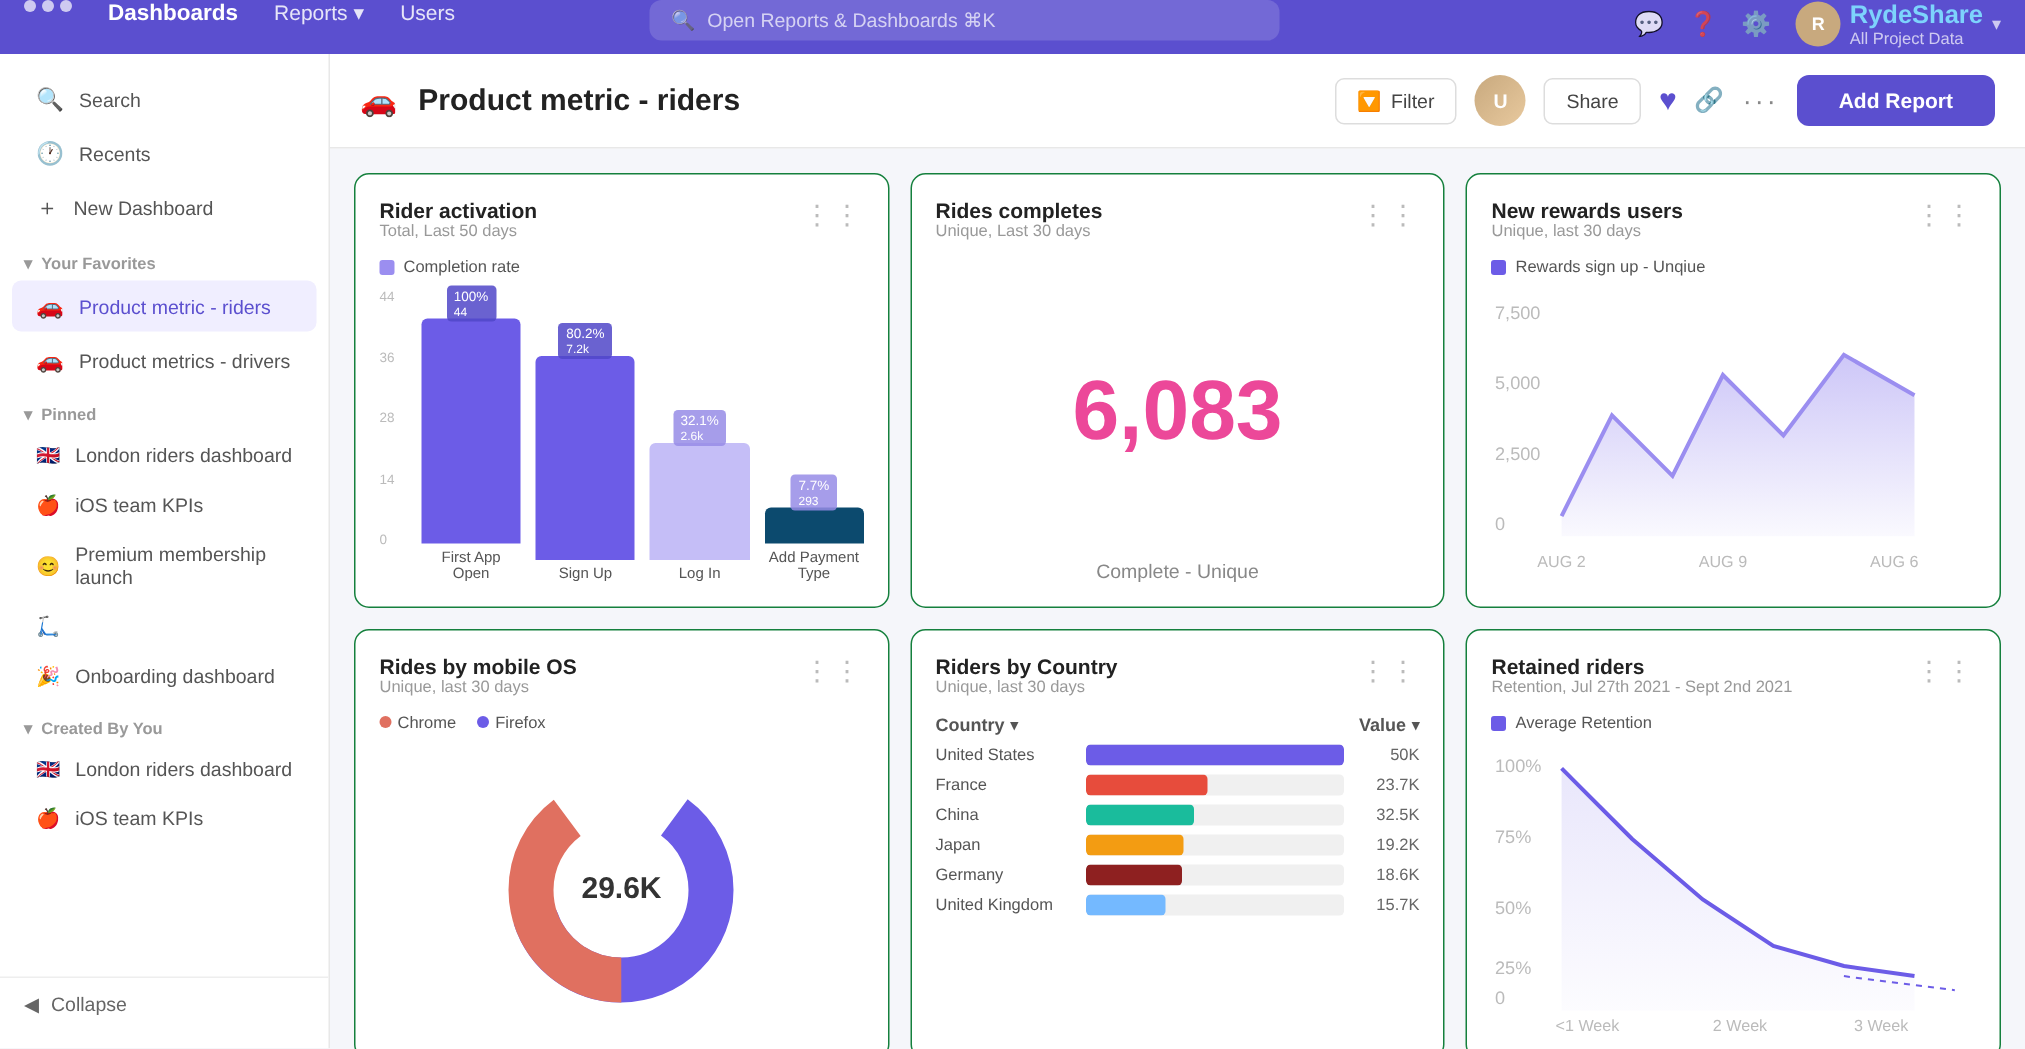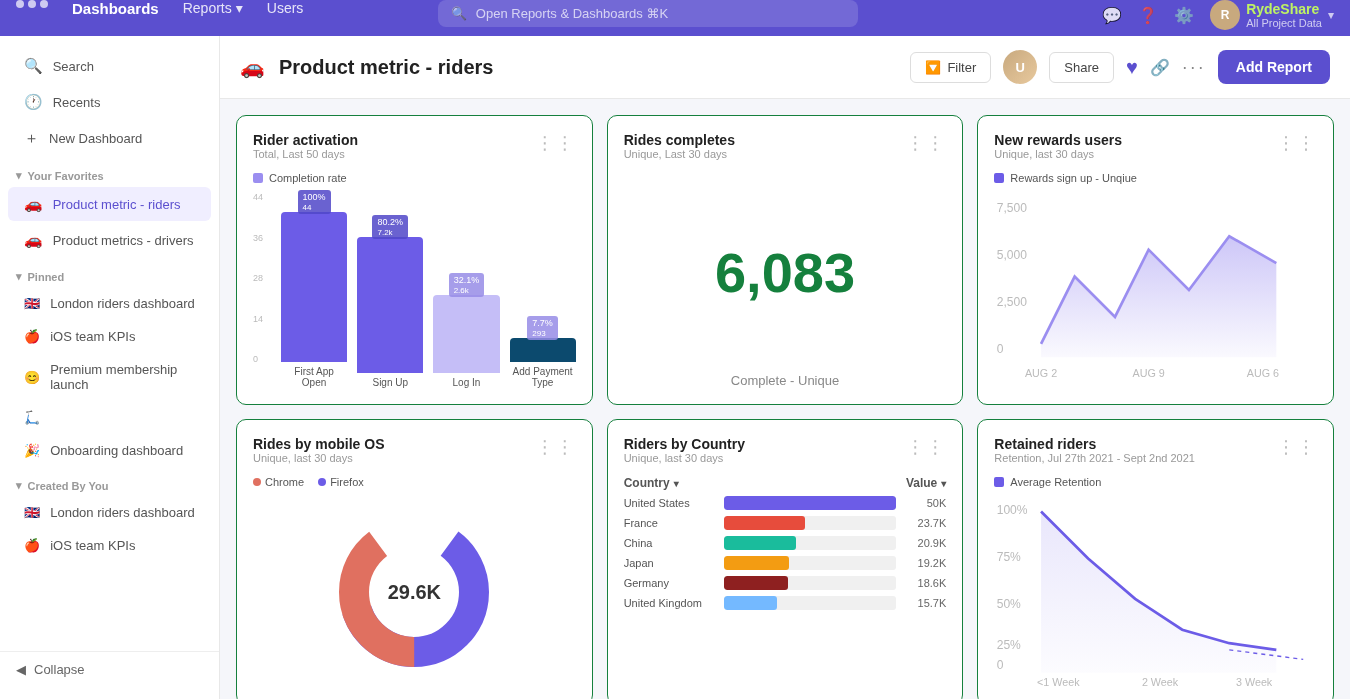--- a/index.html
+++ b/index.html
@@ -28,21 +28,21 @@
       border-radius: 8px;
       display: flex;
       align-items: center;
       padding: 6px 14px;
       gap: 8px;
       color: rgba(255,255,255,0.7);
       font-size: 13px;
     }
     .topnav-right { margin-left: auto; display: flex; align-items: center; gap: 16px; }
     .topnav-avatar { width: 30px; height: 30px; border-radius: 50%; background: #c8a97e; display: flex; align-items: center; justify-content: center; font-size: 12px; color: white; font-weight: 600; }
-    .topnav-username { font-size: 14px; font-weight: 600; color: #bef264; }
+    .topnav-username { font-size: 17px; font-weight: 600; color: #7dd3fc; }
     .topnav-subtitle { font-size: 11px; color: rgba(255,255,255,0.7); }
     .topnav-icon { color: rgba(255,255,255,0.8); font-size: 16px; cursor: pointer; }
 
     
     .layout { display: flex; flex: 1; overflow: hidden; }
 
     
     .sidebar {
       width: 220px;
       background: white;
@@ -111,21 +111,21 @@
       display: flex; align-items: center; gap: 6px;
       border: 1px solid #ddd; border-radius: 6px;
       padding: 7px 14px; font-size: 13px; color: #444;
       background: white; cursor: pointer;
     }
     .btn-heart { font-size: 20px; color: #5b4fcf; cursor: pointer; }
     .btn-link { font-size: 16px; color: #888; cursor: pointer; }
     .btn-more { font-size: 18px; color: #888; cursor: pointer; letter-spacing: 2px; }
     .btn-add-report {
       background: #5b4fcf; color: white; border: none; border-radius: 8px;
-      padding: 9px 18px; font-size: 14px; font-weight: 600; cursor: pointer;
+      padding: 9px 28px; font-size: 14px; font-weight: 600; cursor: pointer;
     }
     .user-avatar { width: 34px; height: 34px; border-radius: 50%; background: linear-gradient(135deg, #c8a97e, #e8c99e); display: flex; align-items: center; justify-content: center; font-size: 13px; color: white; font-weight: 600; }
 
     
     .dashboard-grid {
       flex: 1;
       overflow-y: auto;
       padding: 16px;
       display: grid;
       grid-template-columns: 1fr 1fr 1fr;
@@ -167,21 +167,21 @@
       font-size: 9px;
       padding: 2px 5px;
       border-radius: 3px;
       white-space: nowrap;
     }
     .chart-legend { display: flex; align-items: center; gap: 6px; font-size: 11px; color: #555; margin-bottom: 8px; }
     .legend-dot { width: 10px; height: 10px; border-radius: 2px; }
     .funnel-wrap { flex: 1; position: relative; padding-left: 28px; }
 
     
-    .big-number { font-size: 56px; font-weight: 700; color: #15803d; text-align: center; flex: 1; display: flex; align-items: center; justify-content: center; }
+    .big-number { font-size: 56px; font-weight: 700; color: #ec4899; text-align: center; flex: 1; display: flex; align-items: center; justify-content: center; }
     .big-number-sub { font-size: 13px; color: #888; text-align: center; }
 
     
     .line-chart-wrap { flex: 1; position: relative; }
     .line-chart-svg { width: 100%; height: 100%; }
 
     
     .donut-wrap { flex: 1; display: flex; align-items: center; justify-content: center; position: relative; }
     .donut-label { position: absolute; font-size: 20px; font-weight: 700; color: #333; }
     .donut-legend { display: flex; gap: 14px; font-size: 11px; color: #555; margin-bottom: 8px; }
@@ -481,21 +481,21 @@
     <div class="country-bar-wrap">
       <div class="country-bar" style="width:47%;background:#e74c3c;"></div>
     </div>
     <span class="country-val">23.7K</span>
   </div>
             <div class="country-row">
     <span class="country-name">China</span>
     <div class="country-bar-wrap">
       <div class="country-bar" style="width:42%;background:#1abc9c;"></div>
     </div>
-    <span class="country-val">20.9K</span>
+    <span class="country-val">32.5K</span>
   </div>
             <div class="country-row">
     <span class="country-name">Japan</span>
     <div class="country-bar-wrap">
       <div class="country-bar" style="width:38%;background:#f39c12;"></div>
     </div>
     <span class="country-val">19.2K</span>
   </div>
             <div class="country-row">
     <span class="country-name">Germany</span>

